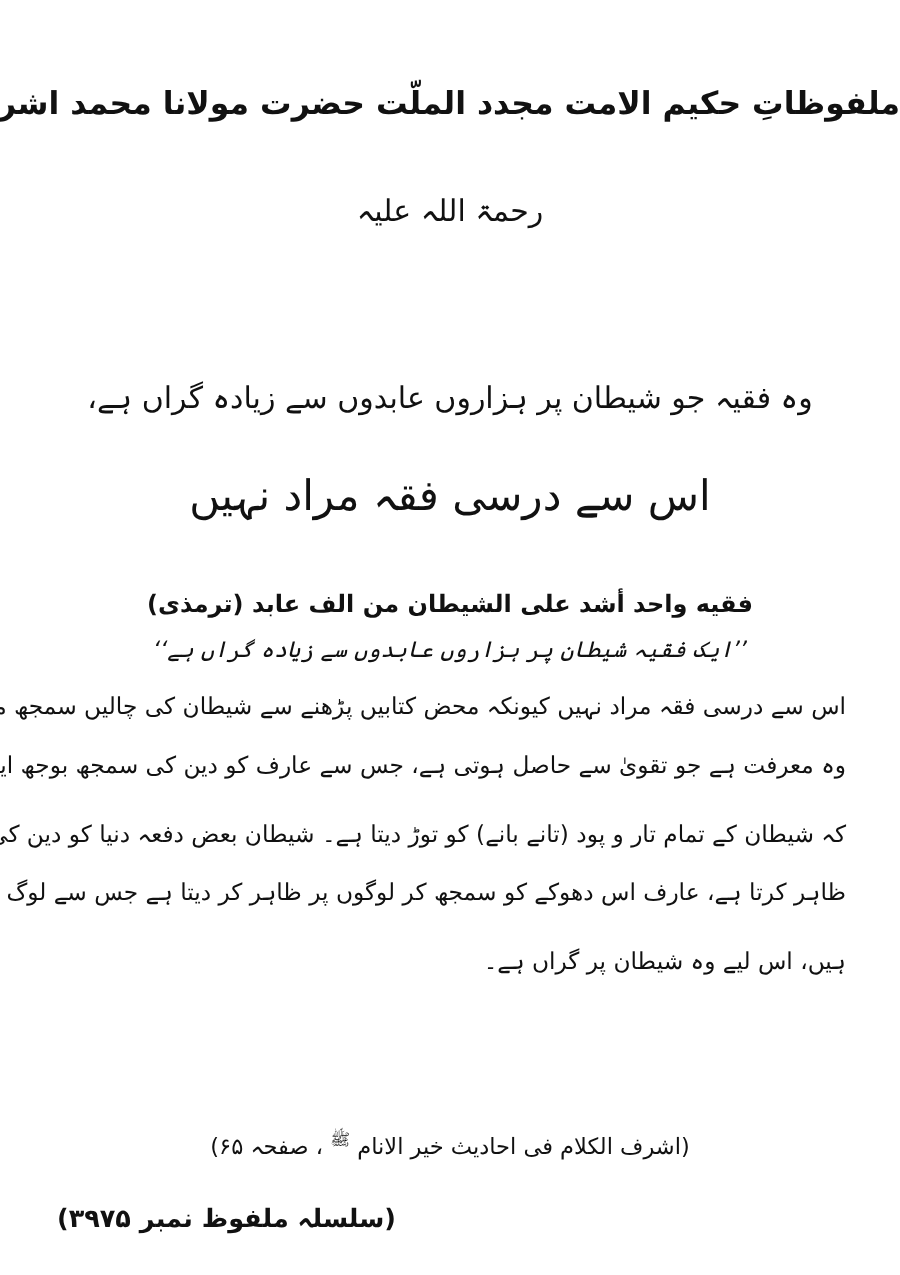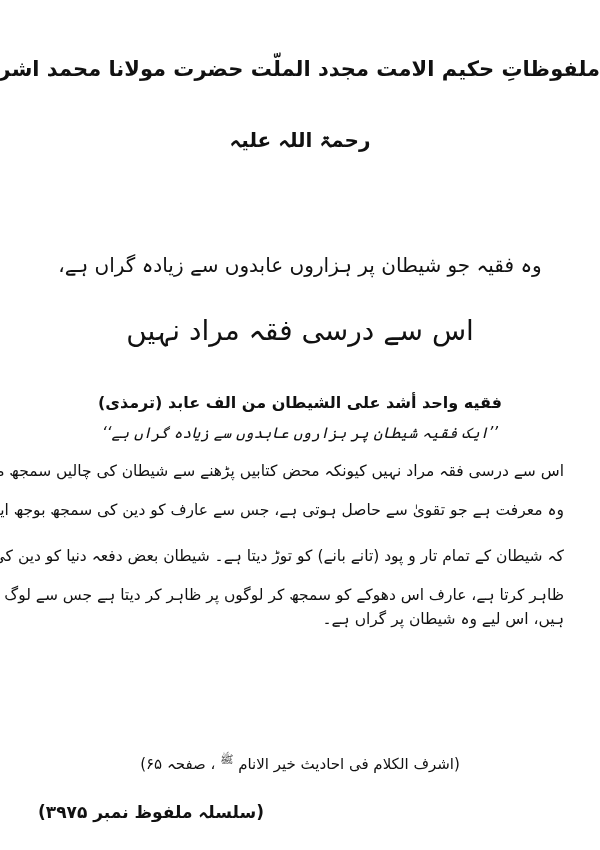--- a/index.html
+++ b/index.html
@@ -23,21 +23,21 @@
       text-align: center;
       white-space: nowrap;
       color: #111111;
     }
     .title {
       font-weight: bold;
       font-size: 21px;
       top: 57px;
     }
     .subtitle {
-      font-weight: bold;
+      font-weight: normal;
       font-size: 20px;
       top: 128px;
     }
     .heading1 {
       font-size: 20px;
       top: 253px;
     }
     .heading2 {
       font-size: 28px;
       top: 314px;
@@ -99,21 +99,21 @@
   <div class="line heading2">اس سے درسی فقہ مراد نہیں</div>
 
   <div class="line arabic">فقيه واحد أشد على الشيطان من الف عابد (ترمذی)</div>
   <div class="line quote">’’ایک فقیہ شیطان پر ہزاروں عابدوں سے زیادہ گراں ہے‘‘</div>
 
   <div>
     <div class="body-line" style="top:462px;">اس سے درسی فقہ مراد نہیں کیونکہ محض کتابیں پڑھنے سے شیطان کی چالیں سمجھ میں نہیں آتیں، بلکہ</div>
     <div class="body-line" style="top:501px;">وہ معرفت ہے جو تقویٰ سے حاصل ہوتی ہے، جس سے عارف کو دین کی سمجھ بوجھ ایسی کامل ہو جاتی ہے</div>
     <div class="body-line" style="top:547px;">کہ شیطان کے تمام تار و پود (تانے بانے) کو توڑ دیتا ہے۔ شیطان بعض دفعہ دنیا کو دین کی صورت میں</div>
     <div class="body-line" style="top:586px;">ظاہر کرتا ہے، عارف اس دھوکے کو سمجھ کر لوگوں پر ظاہر کر دیتا ہے جس سے لوگ دھوکے سے بچ جاتے</div>
-    <div class="body-line last-line" style="top:610px;">ہیں، اس لیے وہ شیطان پر گراں ہے۔</div>
+    <div class="body-line last-line" style="top:632px;">ہیں، اس لیے وہ شیطان پر گراں ہے۔</div>
   </div>
 
   <div class="line reference">
     <span>(اشرف الکلام فی احادیث خیر الانام</span>
     <span class="saw-mark">ﷺ</span>
     <span>، صفحہ ۶۵)</span>
   </div>
 
   <div class="series">(سلسلہ ملفوظ نمبر ۳۹۷۵)</div>
 

